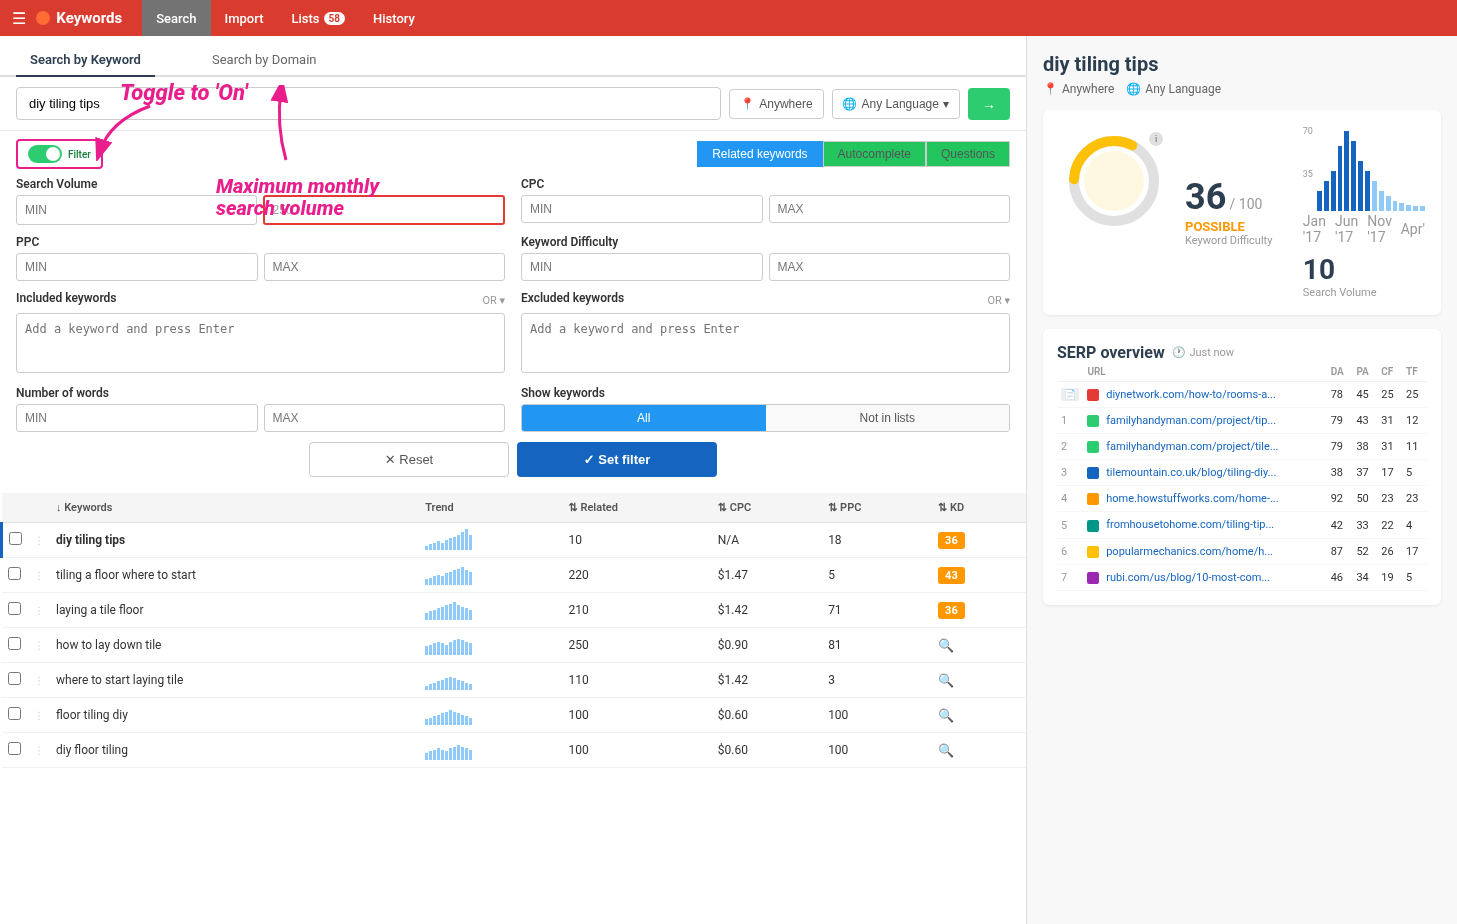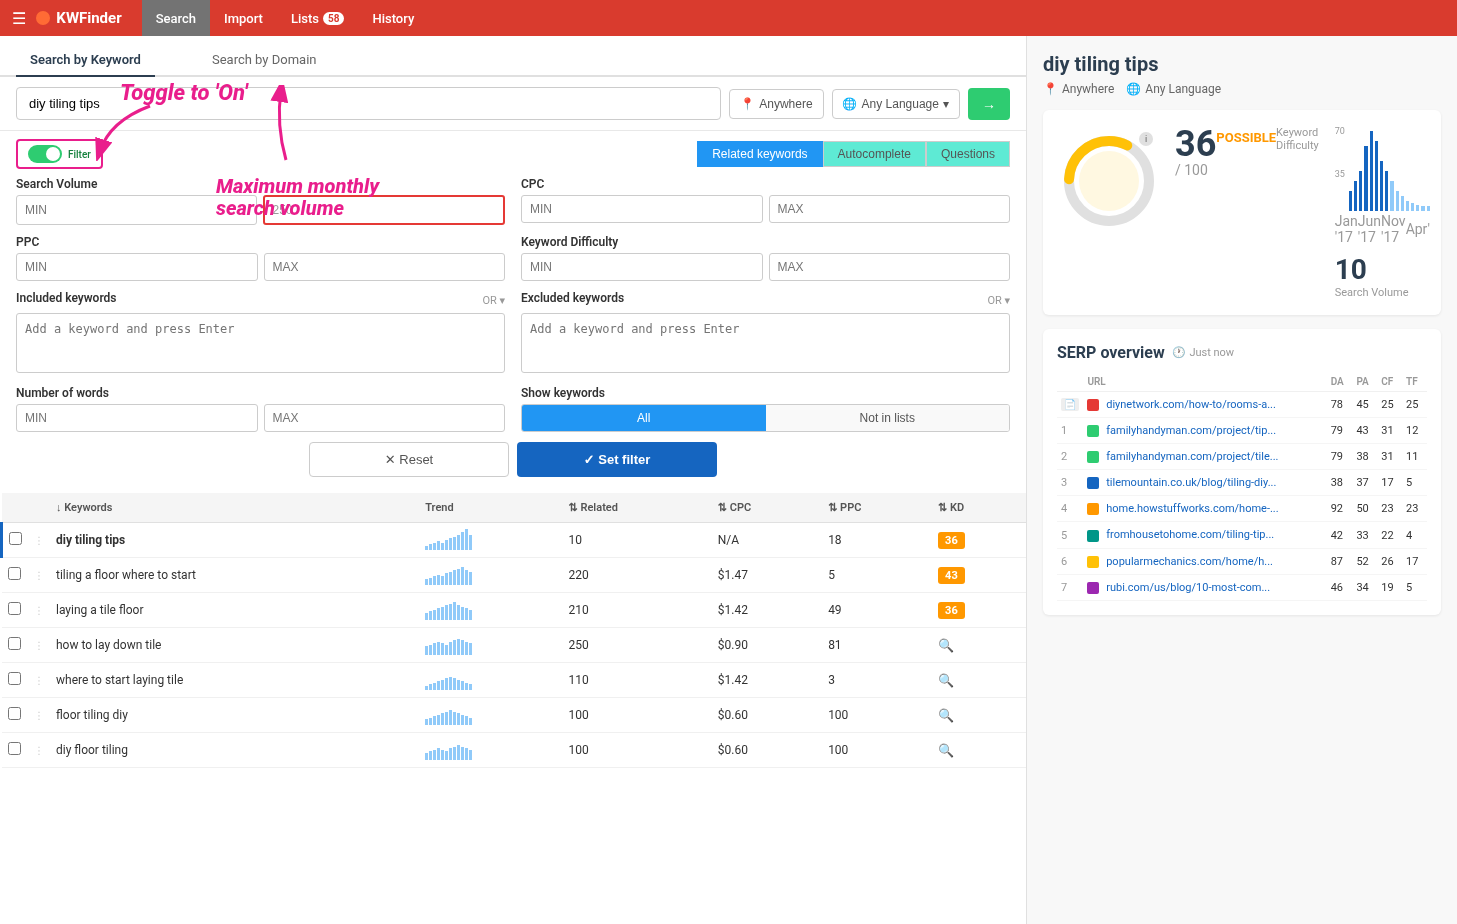--- a/index.html
+++ b/index.html
@@ -178,21 +178,21 @@
       justify-content: flex-end;
       margin-right: 0;
       gap: 0;
       flex: 1;
     }
     .kw-type-tab {
       padding: 5px 14px;
       font-size: 12px;
       cursor: pointer;
       border: 1px solid #ccc;
-      background: #5eead4;
+      background: #22c55e;
       color: #555;
     }
     .kw-type-tab.active {
       background: #2196F3;
       color: #fff;
       border-color: #2196F3;
     }
 
     
     .filter-form {
@@ -379,21 +379,21 @@
       background: #fff;
       border-radius: 6px;
       padding: 16px;
       display: flex;
       gap: 16px;
       margin-bottom: 14px;
       box-shadow: 0 1px 3px rgba(0,0,0,0.08);
     }
     .kd-info {
       display: flex;
-      flex-direction: row;
+      flex-direction: column;
       justify-content: center;
       flex: 1;
     }
     .kd-score {
       font-size: 36px;
       font-weight: 700;
       color: #2c3e50;
       line-height: 1;
     }
     .kd-out-of {
@@ -427,21 +427,20 @@
     .serp-overview {
       background: #fff;
       border-radius: 6px;
       padding: 14px;
       box-shadow: 0 1px 3px rgba(0,0,0,0.08);
     }
     .serp-header {
       display: flex;
       align-items: center;
       gap: 8px;
-      margin-bottom: 10px;
     }
     .serp-title {
       font-size: 16px;
       font-weight: 700;
       color: #2c3e50;
     }
     .just-now {
       font-size: 11px;
       color: #999;
       display: flex;
@@ -518,21 +517,21 @@
       border: 2px solid #e53935 !important;
     }
   </style>
 </head>
 <body>
 
 <nav class="top-nav">
   <span class="nav-menu-icon">☰</span>
   <div class="nav-logo">
     <div class="nav-logo-dot"></div>
-    <span>KWFinder</span>
+    <span>Keywords</span>
   </div>
   <div class="nav-item active">
     <span>Search</span>
   </div>
   <div class="nav-item">
     <span>Import</span>
   </div>
   <div class="nav-item">
     <span>Lists</span>
     <span class="badge">58</span>
@@ -794,21 +793,21 @@
                   <div class="trend-bar" style="height:16.5px;"></div>
                   <div class="trend-bar" style="height:18px;"></div>
                   <div class="trend-bar" style="height:15px;"></div>
                   <div class="trend-bar" style="height:13.5px;"></div>
                   <div class="trend-bar" style="height:12px;"></div>
                   <div class="trend-bar" style="height:10.5px;"></div>
                 </div>
     </td>
     <td>210</td>
     <td>$1.42</td>
-    <td>49</td>
+    <td>71</td>
     <td><span class="kd-badge kd-orange">36</span></td>
   </tr>
             <tr>
     <td><input type="checkbox" style=""></td>
     <td><span style="color:#ccc;font-size:10px;">⋮</span></td>
     <td style="">how to lay down tile</td>
     <td>
       <div class="trend-bars">
                   <div class="trend-bar" style="height:9px;"></div>
                   <div class="trend-bar" style="height:10.5px;"></div>

